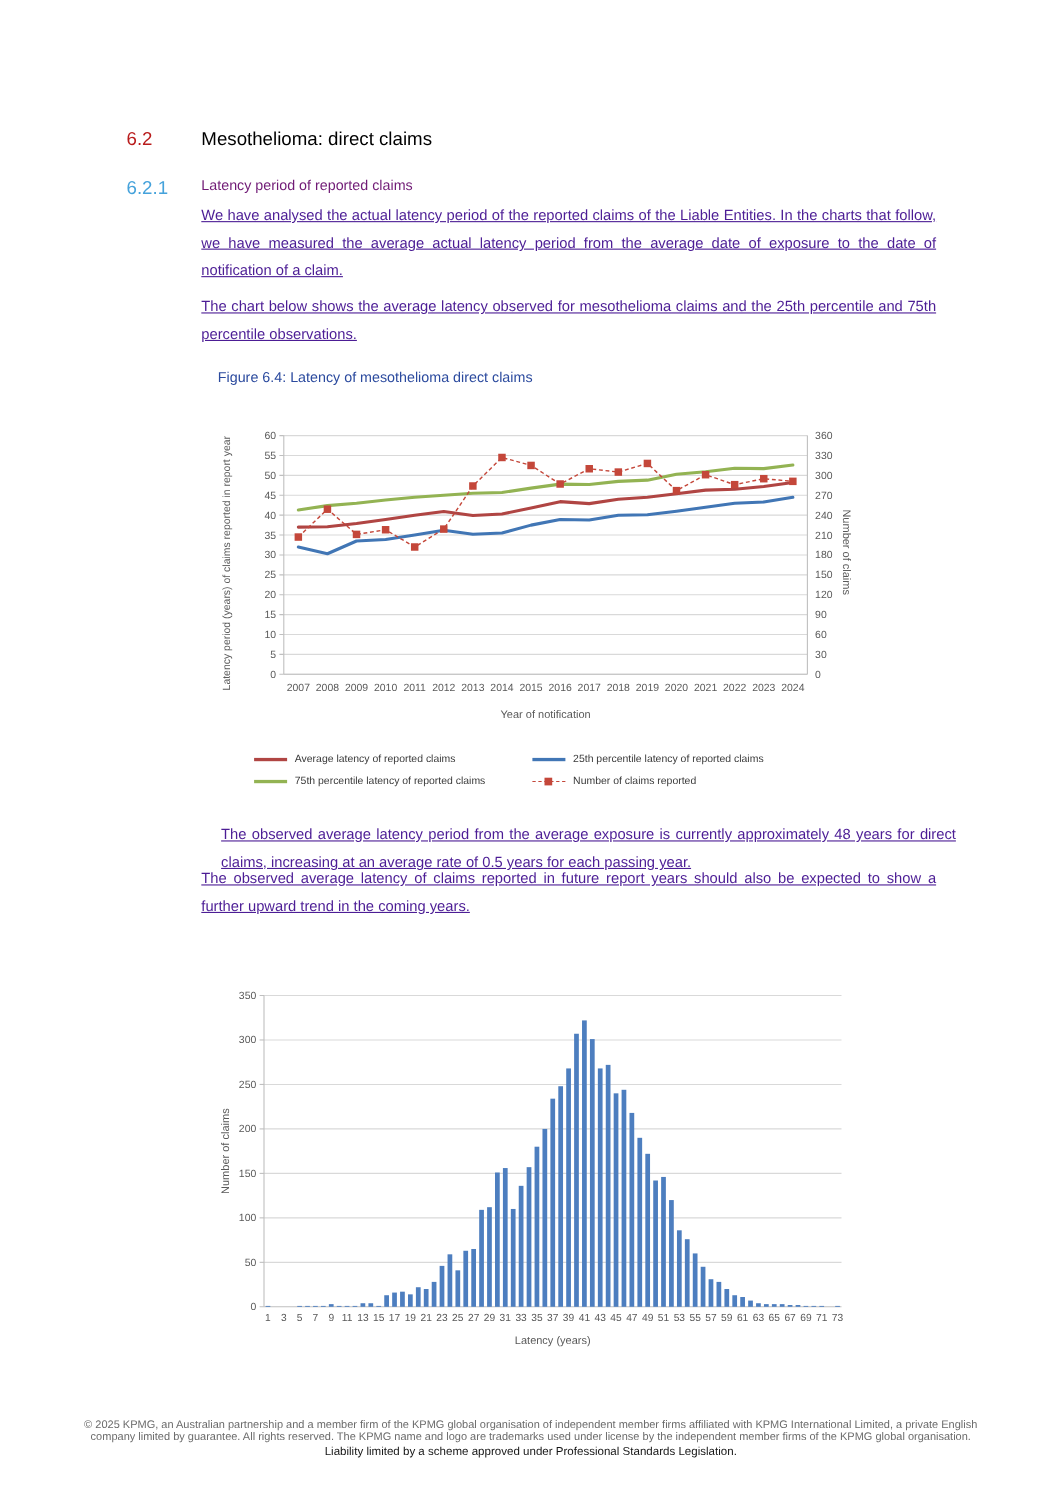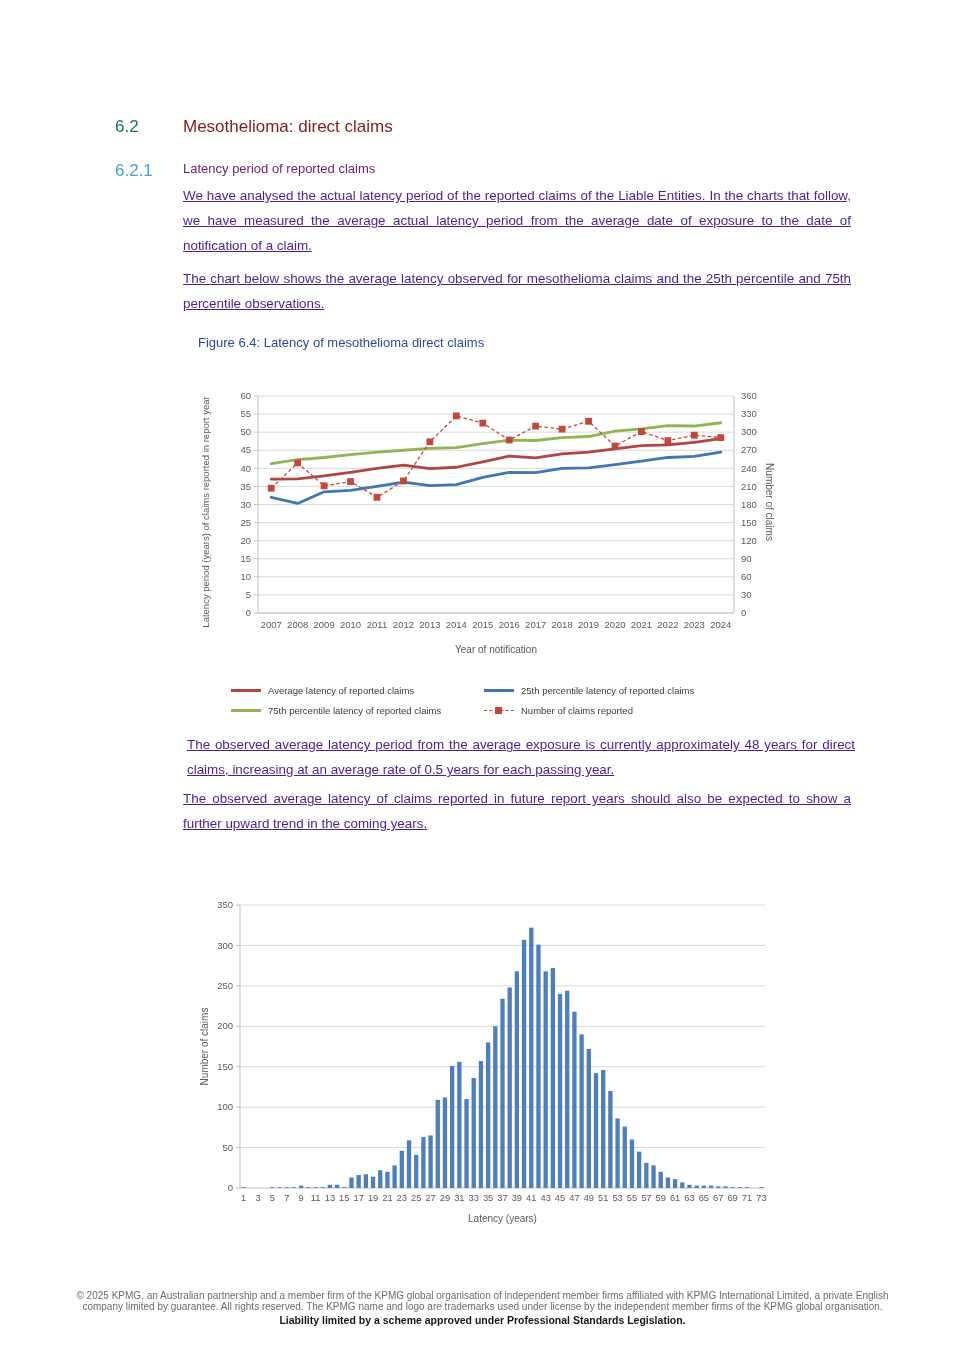--- a/index.html
+++ b/index.html
@@ -1,22 +1,22 @@
 <!DOCTYPE html>
 <html><head>
 <meta charset="utf-8">
 <style>
   html,body { margin:0; padding:0; background:#ffffff; }
   .page {
     position:relative; width:965px; height:1365px; background:#fff;
     font-family:"Liberation Sans", sans-serif; overflow:hidden; color:#3d3d3d;
   }
   .abs { position:absolute; }
-  .sec-num { font-size:17px; color:#0f766e; }
-  .sec-title { font-size:17px; color:#7f1d1d; }
+  .sec-num { font-size:17px; color:#b91c1c; }
+  .sec-title { font-size:17px; color:#000000; }
   .sub-num { font-size:17px; color:#45a2db; }
   .sub-title { font-size:13px; color:#701a75; }
   .body-par {
     font-size:13.4px; line-height:25px; color:#4c1d95;
     text-align:justify; width:668px;text-decoration:underline;
   }
   .fig-caption { font-size:13px; color:#2b4a9e; }
   .chart text { font-family:"Liberation Sans", sans-serif; fill:#595959; }
   .legend {
     display:grid; grid-template-columns:253px auto; row-gap:9px; column-gap:0;
@@ -179,21 +179,21 @@
       </div>
       <div class="legend-item">
         <span class="swatch-dash">
           <span class="dashline"></span>
           <span class="sq"></span>
         </span>
         <span>Number of claims reported</span>
       </div>
     </div>
 
-  <p class="abs body-par" style="left:183px; top:728px; margin:4px;">The observed average latency period from the average exposure is currently approximately 48 years for direct claims, increasing at an average rate of 0.5 years for each passing year.</p>
+  <p class="abs body-par" style="left:183px; top:728px; margin:18px;">The observed average latency period from the average exposure is currently approximately 48 years for direct claims, increasing at an average rate of 0.5 years for each passing year.</p>
   <p class="abs body-par" style="left:183px; top:786px; margin:0;">The observed average latency of claims reported in future report years should also be expected to show a further upward trend in the coming years.</p>
 
 
   <svg id="fig5" class="abs chart" style="left:195px; top:893px;" width="585" height="345" viewBox="0 0 585 345">
       <g>
         <line x1="45" y1="254.57142857142858" x2="570" y2="254.57142857142858" stroke="#d9d9d9" stroke-width="1"></line>
         <line x1="45" y1="214.14285714285717" x2="570" y2="214.14285714285717" stroke="#d9d9d9" stroke-width="1"></line>
         <line x1="45" y1="173.71428571428572" x2="570" y2="173.71428571428572" stroke="#d9d9d9" stroke-width="1"></line>
         <line x1="45" y1="133.2857142857143" x2="570" y2="133.2857142857143" stroke="#d9d9d9" stroke-width="1"></line>
         <line x1="45" y1="92.85714285714286" x2="570" y2="92.85714285714286" stroke="#d9d9d9" stroke-width="1"></line>
@@ -330,15 +330,15 @@
         <text x="523.2534246575342" y="308">67</text>
         <text x="537.6369863013699" y="308">69</text>
         <text x="552.0205479452054" y="308">71</text>
         <text x="566.4041095890411" y="308">73</text>
       </g>
       <text x="307.5" y="329" font-size="10" text-anchor="middle">Latency (years)</text>
       <text x="13" y="153.5" font-size="10" text-anchor="middle" transform="rotate(-90 13 153.5)">Number of claims</text>
     </svg>
 
   <div class="abs footer-copy" style="top:1291px;">© 2025 KPMG, an Australian partnership and a member firm of the KPMG global organisation of independent member firms affiliated with KPMG International Limited, a private English company limited by guarantee. All rights reserved. The KPMG name and logo are trademarks used under license by the independent member firms of the KPMG global organisation.</div>
-  <div class="abs footer-liability" style="top:1314px;font-weight:bold;">Liability limited by a scheme approved under Professional Standards Legislation.</div>
+  <div class="abs footer-liability" style="top:1314px;">Liability limited by a scheme approved under Professional Standards Legislation.</div>
 
 </div>
 
 </body></html>

